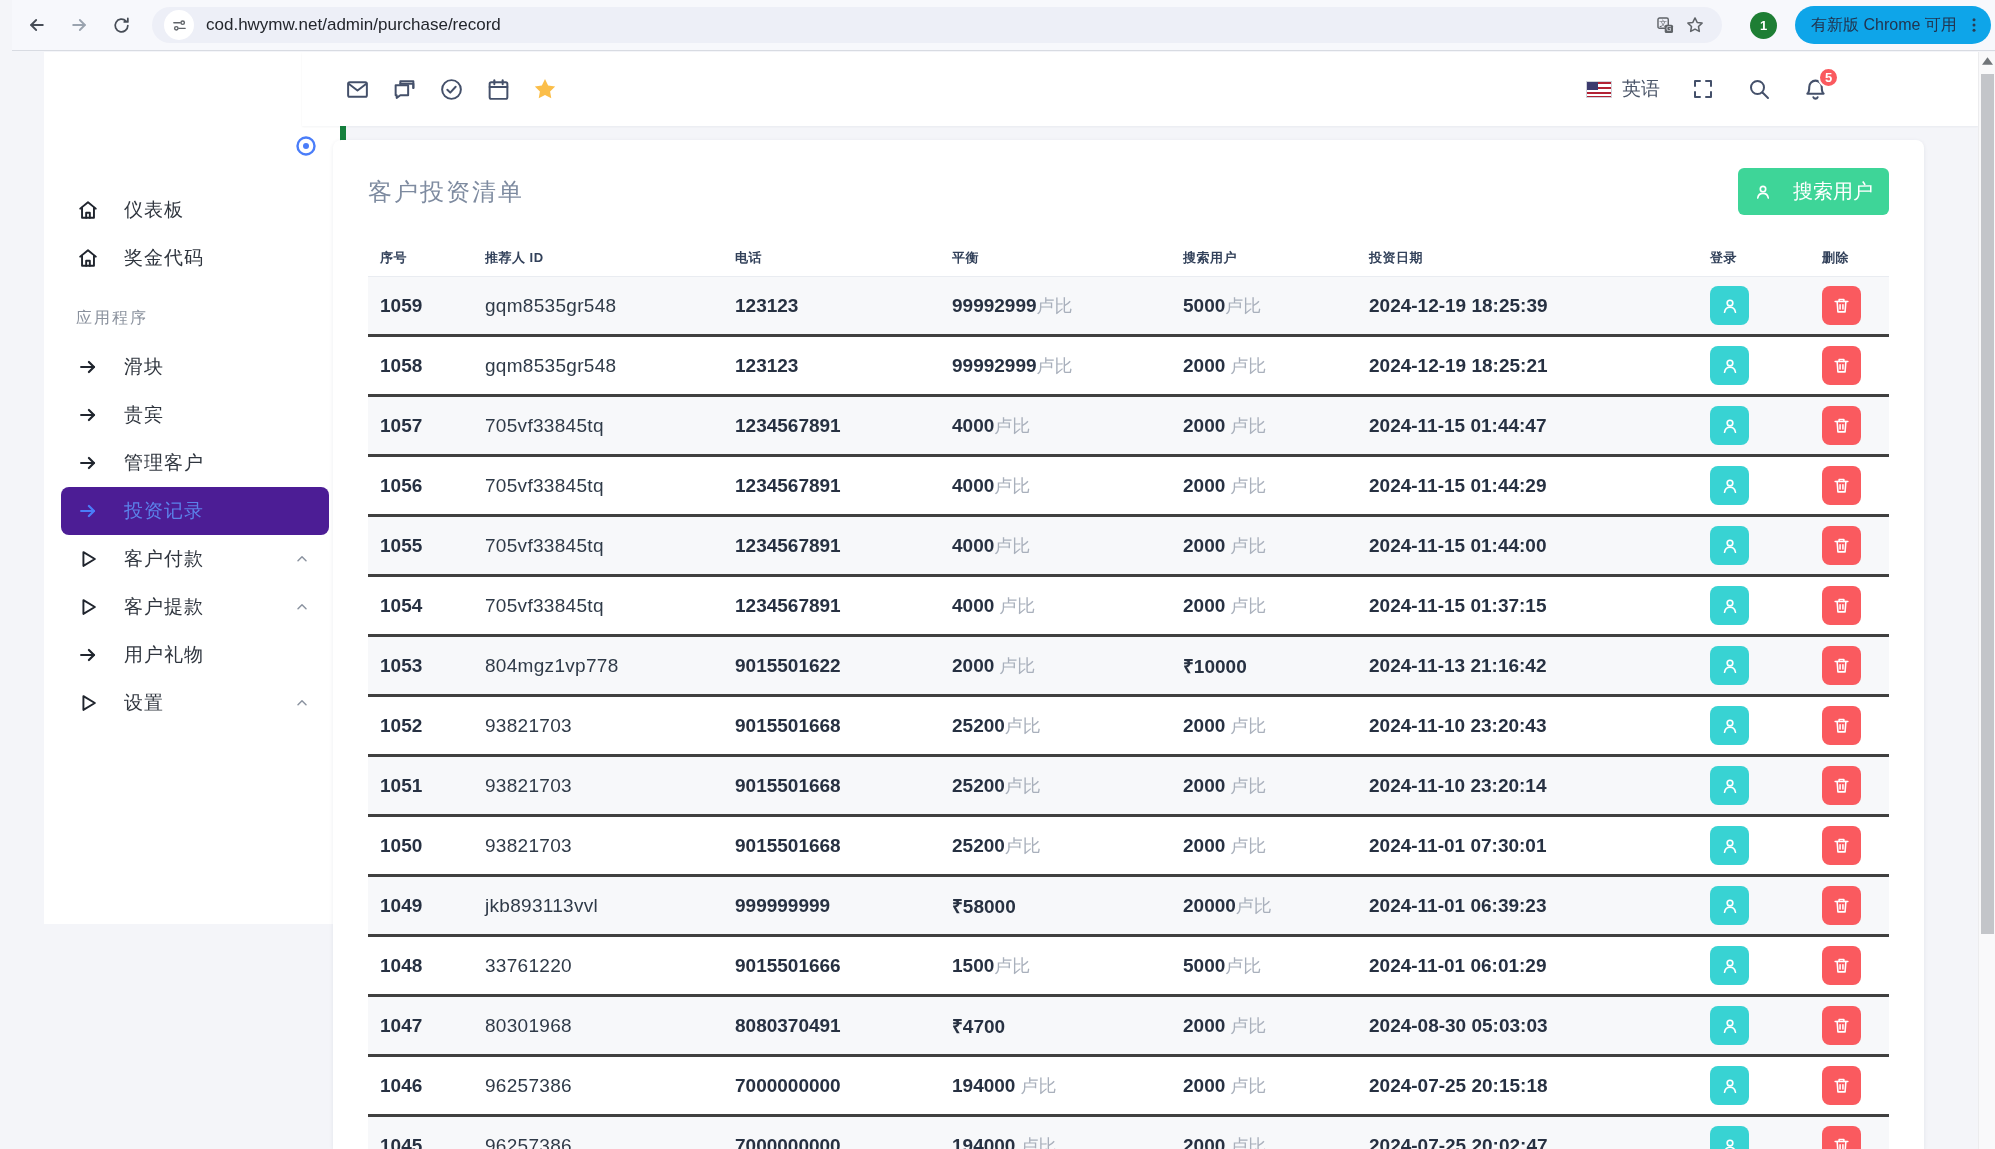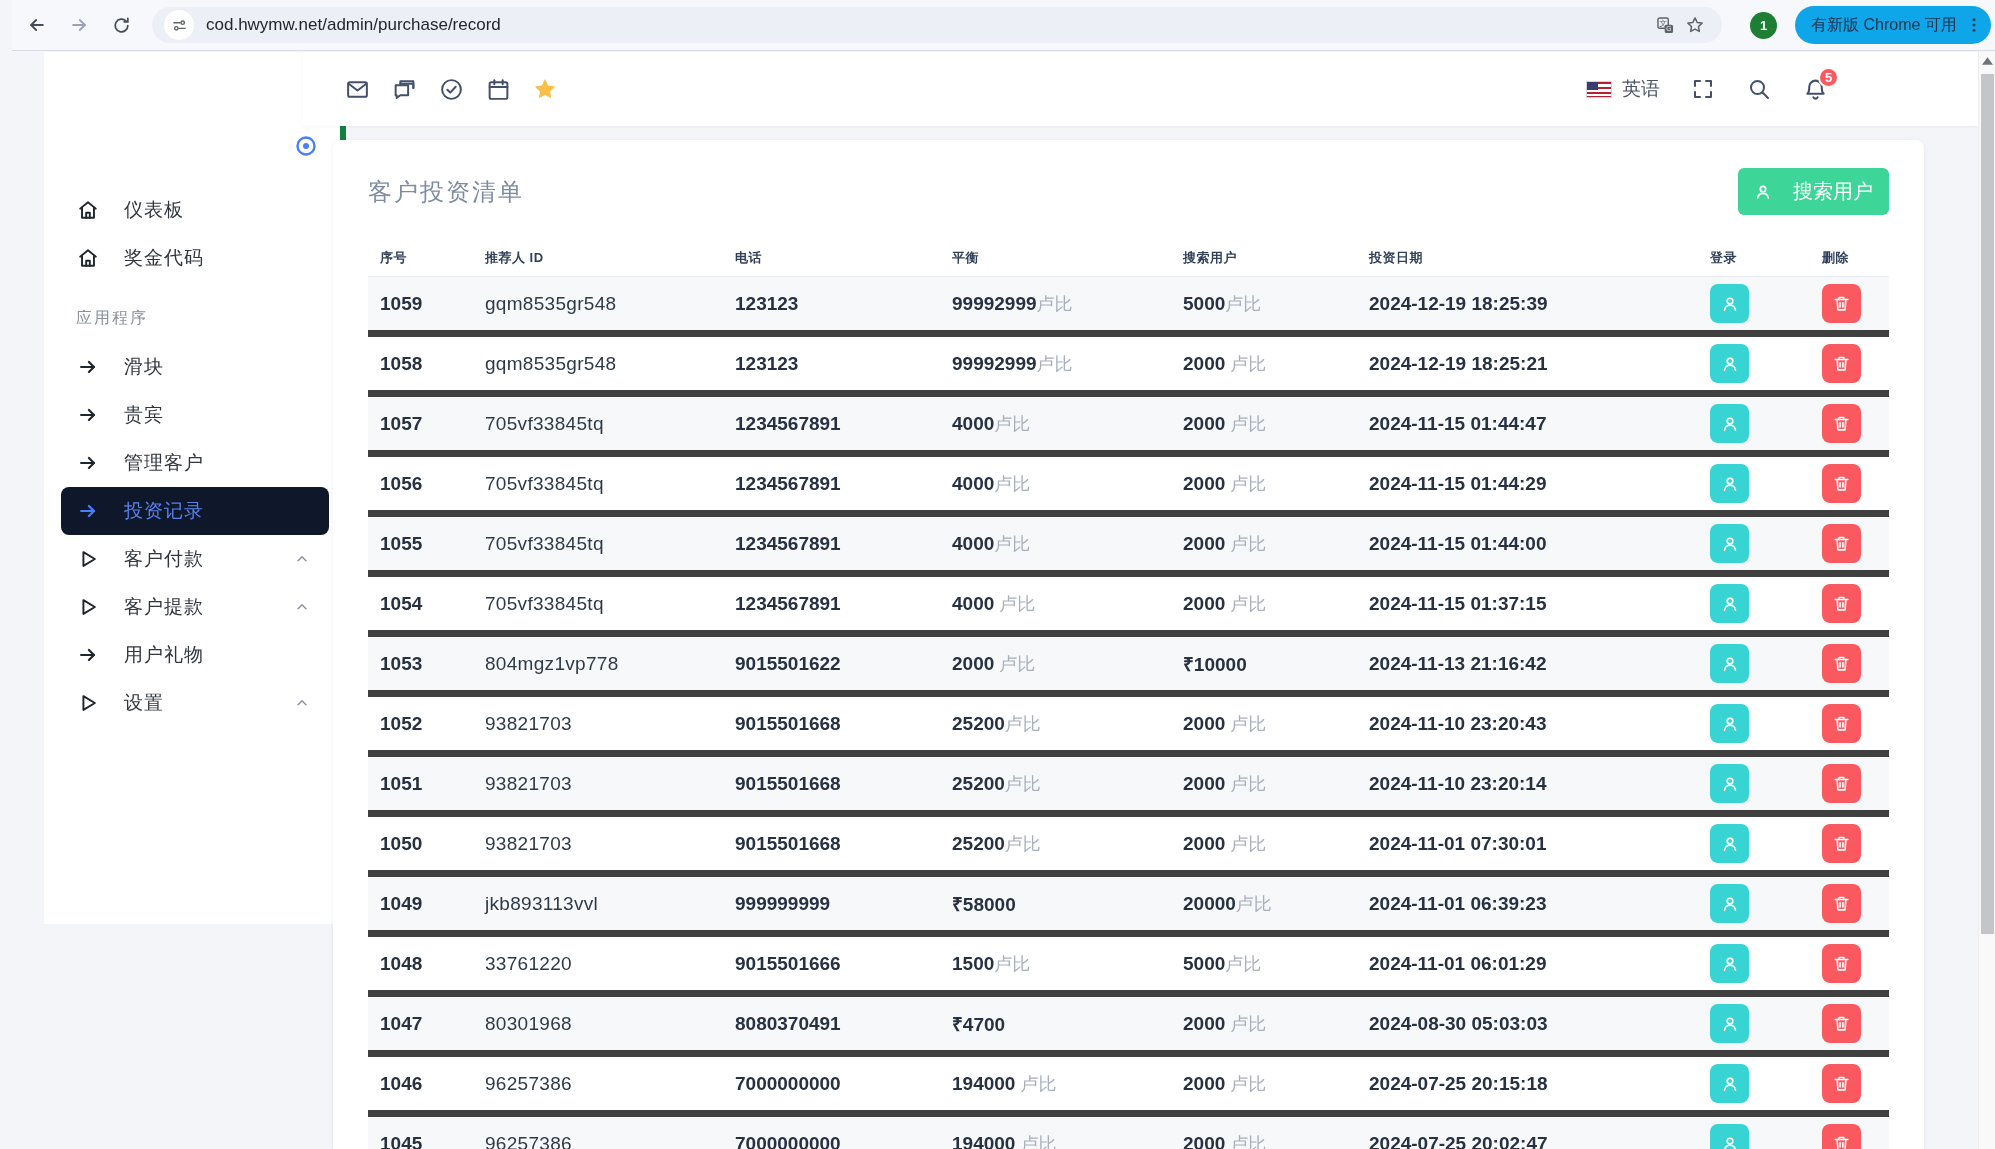--- a/index.html
+++ b/index.html
@@ -24,21 +24,21 @@
   .scroll-thumb { position:absolute; top:22px; left:2px; width:13px; height:860px; background:#c3c5c9; border-radius:0px; }
 
   
   .sidebar { position:absolute; top:52px; left:0; width:302px; height:872px; background:#ffffff; border-right:6px solid #15803d;margin-left:44px; }
   .collapse-toggle { position:absolute; top:82px; left:250px; color:#4a7df9; }
   .menu { position:absolute; top:134px; left:0; width:302px; }
   .menu-item { height:48px; display:flex; align-items:center; padding-left:32px; cursor:pointer; color:#30363f; position:relative; }
   .menu-item .mi-icon { width:24px; height:24px; display:flex; align-items:center; justify-content:center; color:#20252e; }
   .menu-item .mi-label { margin-left:24px; font-size:19px; letter-spacing:1px; }
   .menu-item .mi-chevron { position:absolute; right:36px; color:#8b93a0; }
-  .menu-item.active { background:#0f172a; border-radius:8px; margin:0 17px; padding-left:15px; color:#5b82ea;text-align:center; }
+  .menu-item.active { background:#4c1d95; border-radius:8px; margin:0 17px; padding-left:15px; color:#5b82ea;text-align:center; }
   .menu-item.active .mi-icon { color:#4a7df9; }
   .section-label { padding:26px 0 14px 32px; font-size:16px; color:#8a919d; letter-spacing:2px; }
 
   
   .app-header { position:absolute; top:52px; left:302px; width:1676px; height:74px; background:#ffffff; box-shadow:0 1px 2px rgba(25,35,60,.05); display:flex; align-items:center; }
   .hdr-left { display:flex; align-items:center; gap:21px; margin-left:42px; }
   .hdr-ic { width:26px; height:26px; display:flex; align-items:center; justify-content:center; color:#44506a; cursor:pointer; }
   .hdr-right { position:absolute; right:150px; display:flex; align-items:center; gap:30px; }
   .flag { width:26px; height:17px; position:relative; overflow:hidden; border:1px solid #d0d3da; }
   .flag .stripes { position:absolute; inset:0; background:repeating-linear-gradient(#b22234 0 2.4px, #fff 2.4px 4.8px); }
@@ -48,21 +48,21 @@
   .badge { position:absolute; top:-9px; right:-11px; min-width:21px; height:21px; border-radius:50%; background:#fa5a5f; color:#fff; font-size:13px; font-weight:bold; display:flex; align-items:center; justify-content:center; border:2px solid #fff; }
 
   
   .card { position:absolute; top:140px; left:333px; width:1591px; height:1009px; background:#fff; border-radius:8px 8px 0 0; box-shadow:0 1px 4px rgba(30,40,70,.08); padding:28px 35px 0 35px; overflow:hidden; }
   .card-top { display:flex; align-items:flex-start; justify-content:space-between; }
   .card-title { font-size:24px; color:#7e8ba0; letter-spacing:2px; padding-top:8px; }
   .search-user-btn { width:151px; height:47px; background:#3ed598; border:none; border-radius:6px; color:#fff; font-size:20px; display:flex; align-items:center; justify-content:center; gap:21px; cursor:pointer; font-family:"Liberation Sans", sans-serif; }
   .grid-row { display:grid; grid-template-columns:105px 250px 217px 231px 186px 341px 112px 1fr; align-items:center; }
   .thead { margin-top:24px; height:38px; border-bottom:1px solid #e9ecf1; }
   .thead > div { padding-left:12px; font-size:13px; font-weight:bold; color:#32415a; letter-spacing:.5px; white-space:nowrap; }
-  .trow { height:60px; border-bottom:7px solid #404040; }
+  .trow { height:60px; border-bottom:3px solid #404040; }
   .trow:nth-child(odd) { background:#f7f8fa; }
   .td { padding-left:12px; font-size:19px; color:#273142; font-weight:bold; white-space:pre; }
   .td.ref { font-weight:500; color:#2f3a48; letter-spacing:.3px; }
   .cur { font-weight:normal; color:#a9b0bc; font-size:18px; }
   .act-btn { width:39px; height:39px; border:none; border-radius:8px; display:flex; align-items:center; justify-content:center; color:#fff; cursor:pointer; margin-left:12px; }
   .login-btn { background:#38d3d3; }
   .del-btn { background:#fa5a5f; }
   svg { display:block; }
 </style>
 </head>

